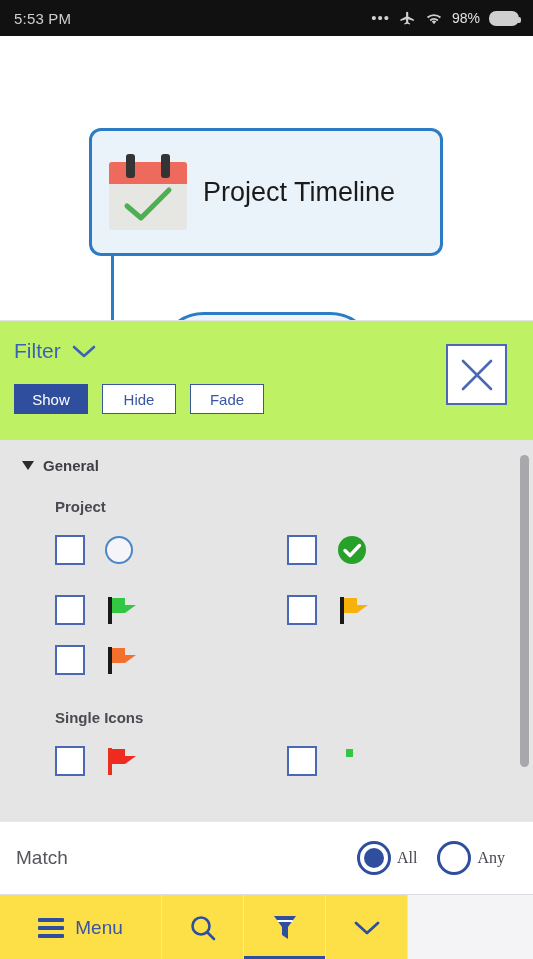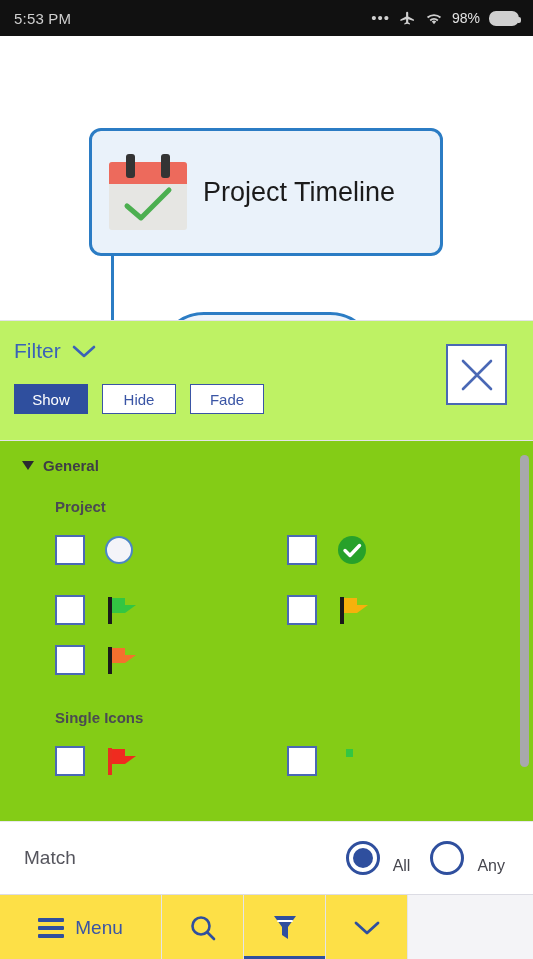--- a/index.html
+++ b/index.html
@@ -85,21 +85,21 @@
   .seg-btn.active { background: #2f4f9e; color: #ffffff; border-color: #2f4f9e; }
   .close-btn {
     position: absolute; right: 26px; top: 23px; width: 61px; height: 61px;
     border: 2px solid #4a68b5; background: #ffffff;
     display: flex; align-items: center; justify-content: center; cursor: pointer;
   }
 
   
   .filter-list {
     position: absolute; top: 440px; left: 0; width: 533px; height: 381px;
-    background: #84cc16; overflow: hidden; border-top: 1px solid #e3e3e8;
+    background: #e5e5e5; overflow: hidden; border-top: 1px solid #e3e3e8;
   }
   .group-head {
     display: flex; align-items: center; gap: 9px;
     padding: 16px 0 0 22px; font-size: 15px; font-weight: bold; color: #3e3e46;
   }
   .tri-down {
     width: 0; height: 0; border-left: 6px solid transparent;
     border-right: 6px solid transparent; border-top: 9px solid #2a2a30;
   }
   .sub-head {
@@ -127,23 +127,23 @@
     position: absolute; right: 4px; top: 14px; width: 9px; height: 312px;
     background: #a8a8ac; border-radius: 5px; cursor: pointer;
   }
 
   
   .match-bar {
     position: absolute; top: 821px; left: 0; width: 533px; height: 73px;
     background: #ffffff; border-top: 1px solid #e8e8ee;
     display: flex; align-items: center;
   }
-  .match-label { margin-left: 24px; font-size: 19px; color: #55555d; }
+  .match-label { margin-left: 16px; font-size: 19px; color: #55555d; }
   .match-options { margin-left: auto; margin-right: 28px; display: flex; align-items: center; gap: 20px; }
-  .radio-item { display: flex; align-items: flex-end; gap: 13px; cursor: pointer; }
+  .radio-item { display: flex; align-items: center; gap: 6px; cursor: pointer; font-family: Liberation Serif, serif; }
   .radio {
     width: 34px; height: 34px; border-radius: 50%;
     border: 3px solid #2f4f9e; background: #ffffff; position: relative; flex: none;
   }
   .radio.sel:after {
     content: ""; position: absolute; left: 4px; top: 4px;
     width: 20px; height: 20px; border-radius: 50%; background: #2f4f9e;
   }
   .radio-label { font-size: 16px; color: #46464e; }
 

